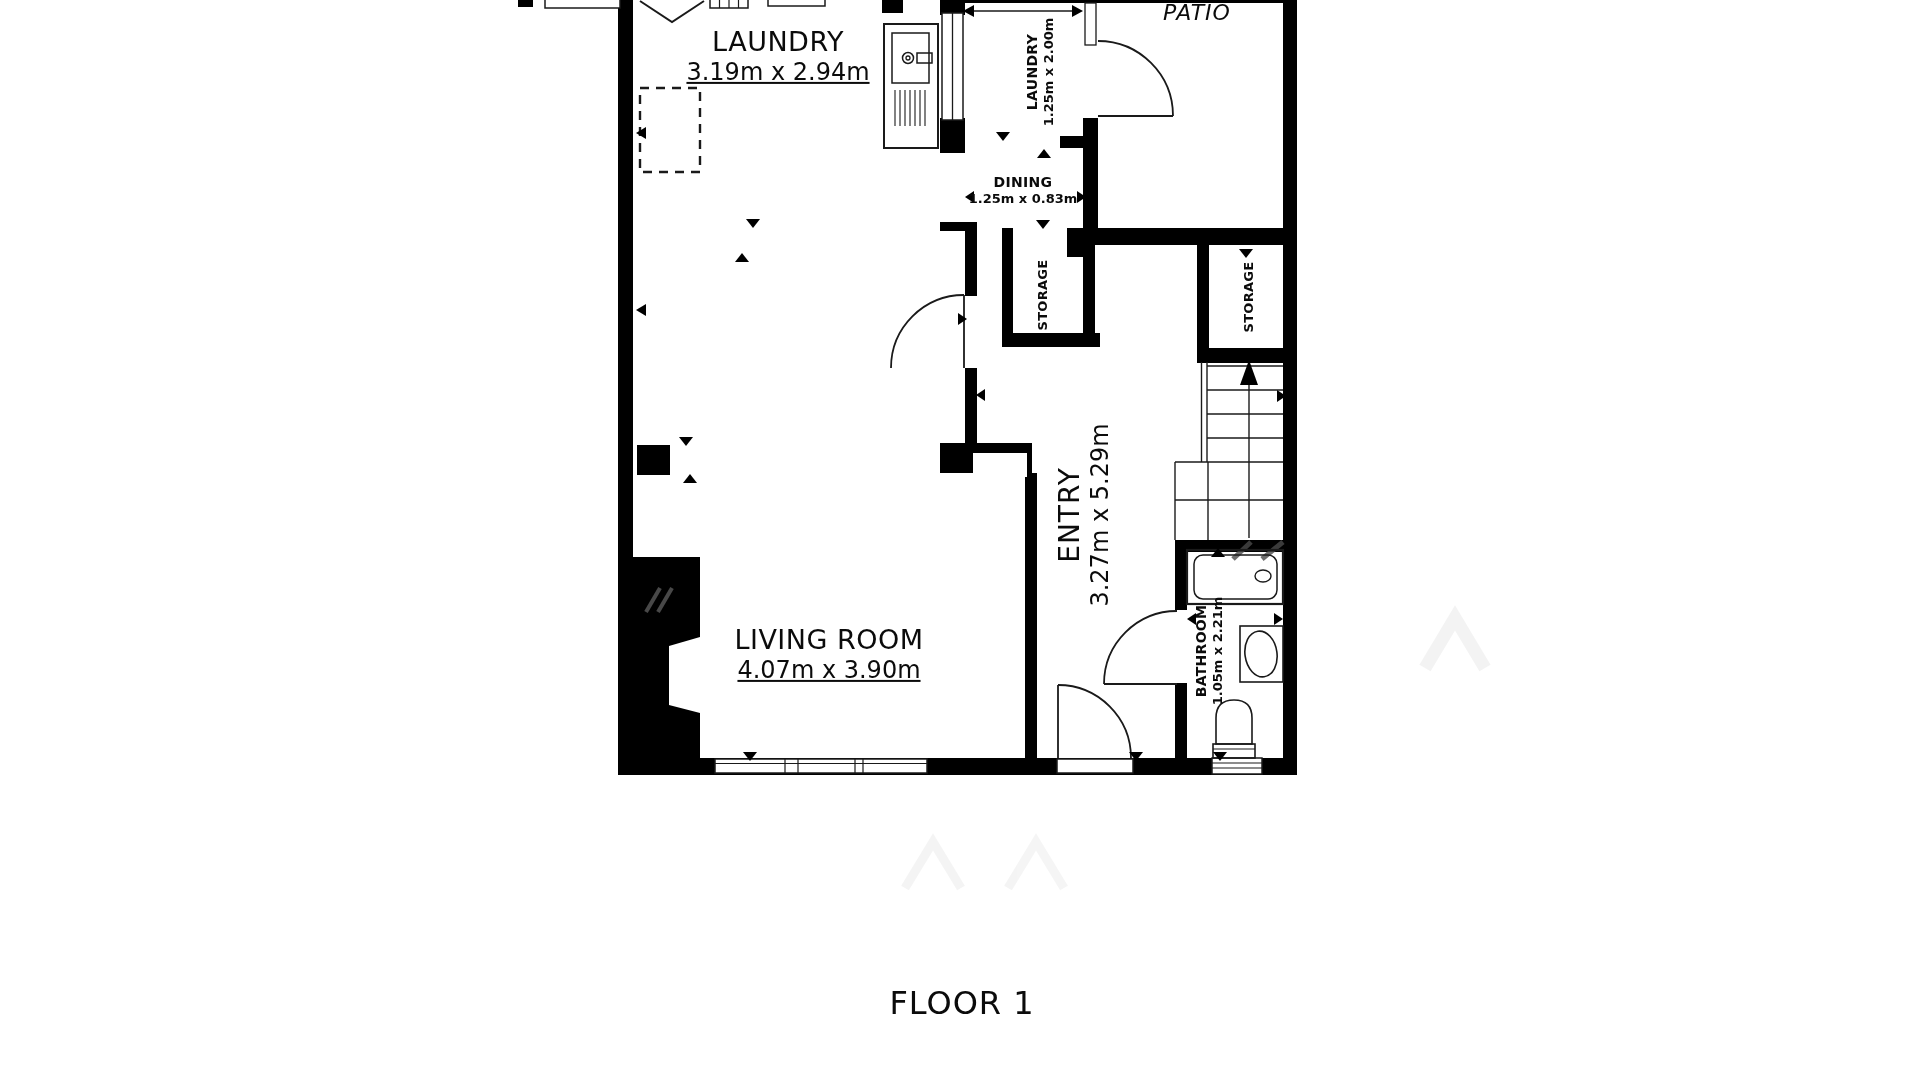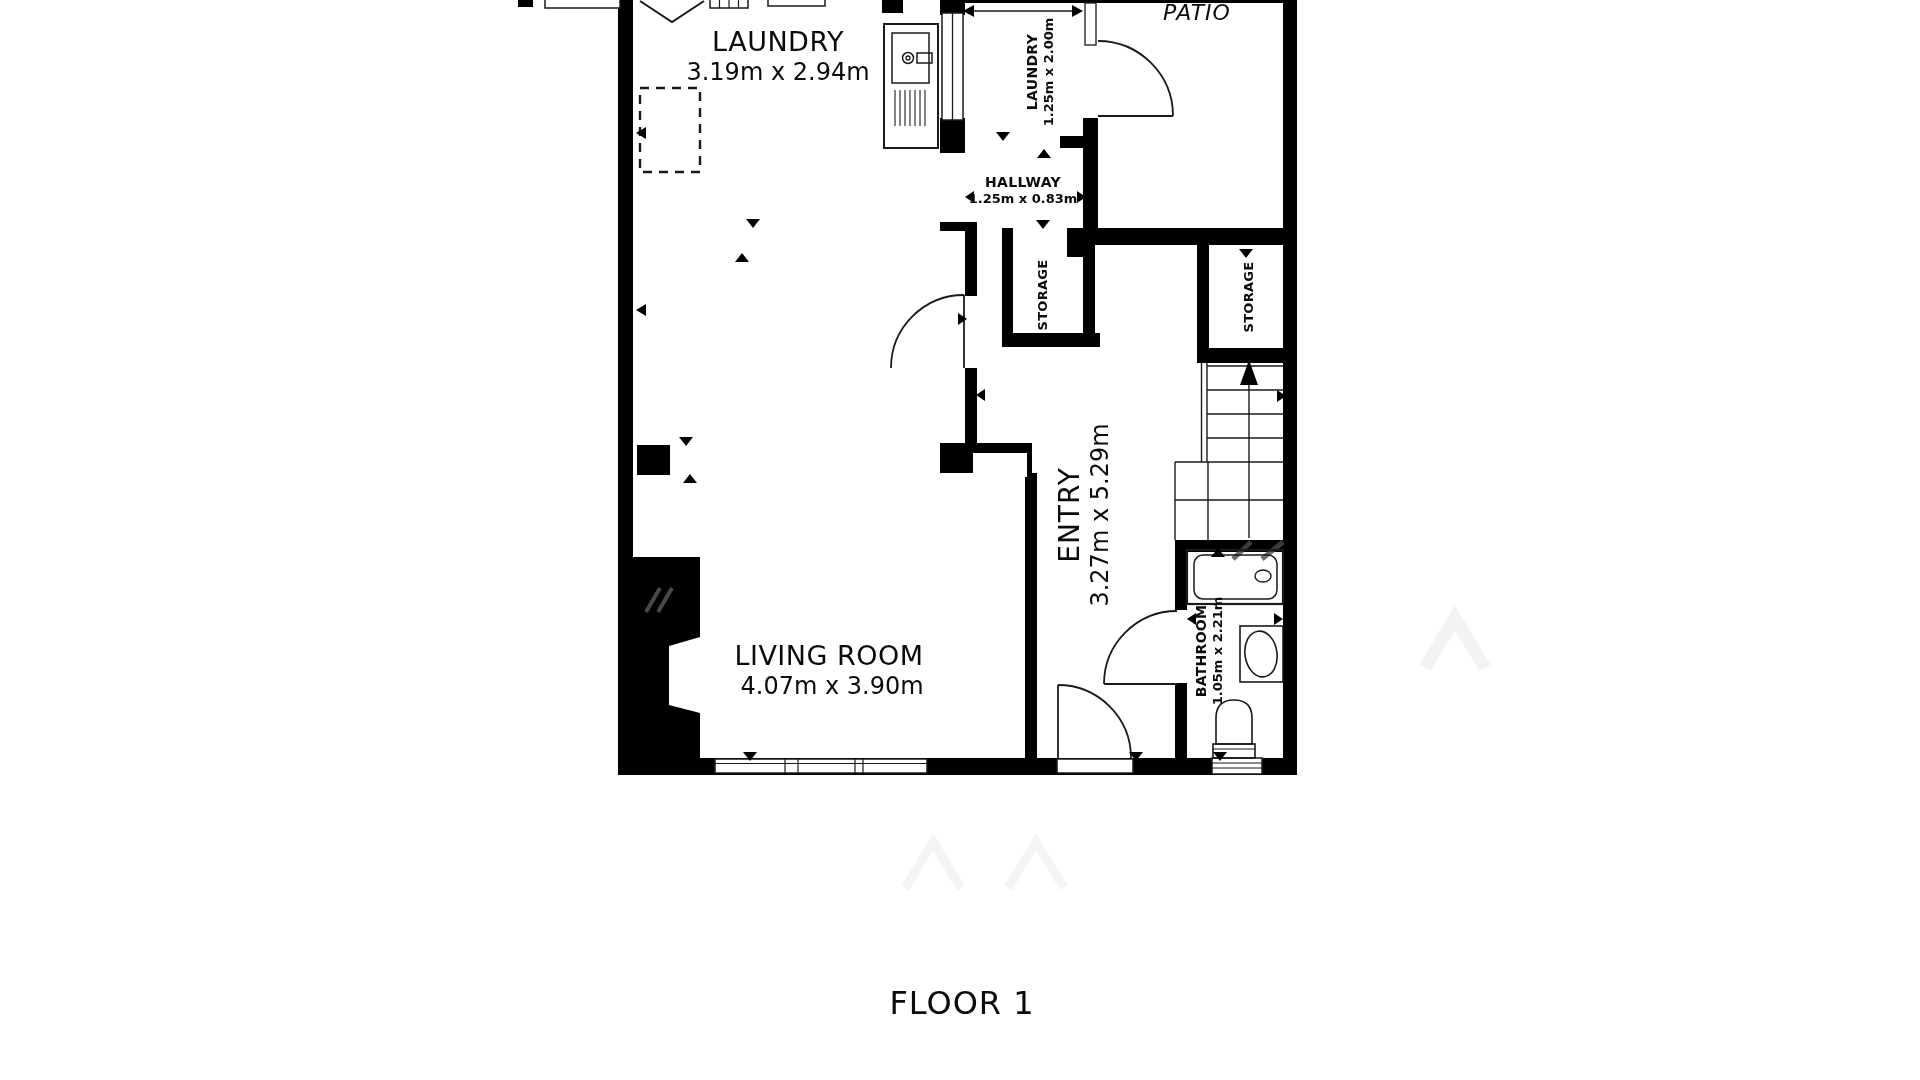--- a/index.html
+++ b/index.html
@@ -2,21 +2,21 @@
 <html><head>
 <meta charset="utf-8">
 <style>
   html,body{margin:0;padding:0;background:#ffffff;}
   .plan{position:relative;width:1920px;height:1080px;background:#ffffff;overflow:hidden;
         font-family:"DejaVu Sans","Liberation Sans",sans-serif;color:#0b0b0b;}
   .plan svg{position:absolute;left:0;top:0;}
   .lbl{position:absolute;transform:translate(-50%,-50%);text-align:center;white-space:nowrap;line-height:1.18;}
   .lbl.rot{transform:translate(-50%,-50%) rotate(-90deg);}
   .big .rname{font-size:27px;letter-spacing:.5px;}
-  .big .rdims{font-size:24px;}
+  .big .rdims{font-size:24px;text-decoration:underline;}
   .entry .rname{font-size:28px;letter-spacing:1px;}
   .entry .rdims{font-size:24px;}
   .small .rname{font-size:14px;font-weight:600;letter-spacing:.3px;}
   .small .rdims{font-size:13px;font-weight:600;}
   .tiny{font-size:13px;font-weight:600;letter-spacing:.3px;}
   .patio{font-size:22px;letter-spacing:1px;font-style:italic;}
   .floor-title{font-size:32px;letter-spacing:1px;}
   .rname,.rdims{display:block;}
 </style>
 </head>
@@ -211,39 +211,39 @@
   <div class="lbl patio" style="left:1197px;top:13px;">
     <span>PATIO</span>
   </div>
 
   <div class="lbl rot small" style="left:1040px;top:72px;">
     <span class="rname">LAUNDRY</span>
     <span class="rdims">1.25m x 2.00m</span>
   </div>
 
   <div class="lbl small" style="left:1023px;top:190px;">
-    <span class="rname">HALLWAY</span>
+    <span class="rname">DINING</span>
     <span class="rdims">1.25m x 0.83m</span>
   </div>
 
   <div class="lbl rot tiny" style="left:1043px;top:295px;">
     <span>STORAGE</span>
   </div>
 
   <div class="lbl rot tiny" style="left:1249px;top:297px;">
     <span>STORAGE</span>
   </div>
 
 
   <div class="lbl rot entry" style="left:1084px;top:515px;">
     <span class="rname">ENTRY</span>
     <span class="rdims">3.27m x 5.29m</span>
   </div>
 
-  <div class="lbl big" style="left:829px;top:670px;text-align:right;">
+  <div class="lbl big" style="left:829px;top:654px;">
     <span class="rname">LIVING ROOM</span>
     <span class="rdims">4.07m x 3.90m</span>
   </div>
 
   <div class="lbl rot small" style="left:1209px;top:651px;">
     <span class="rname">BATHROOM</span>
     <span class="rdims">1.05m x 2.21m</span>
   </div>
 
   <div class="lbl floor-title" style="left:962px;top:1004px;">

